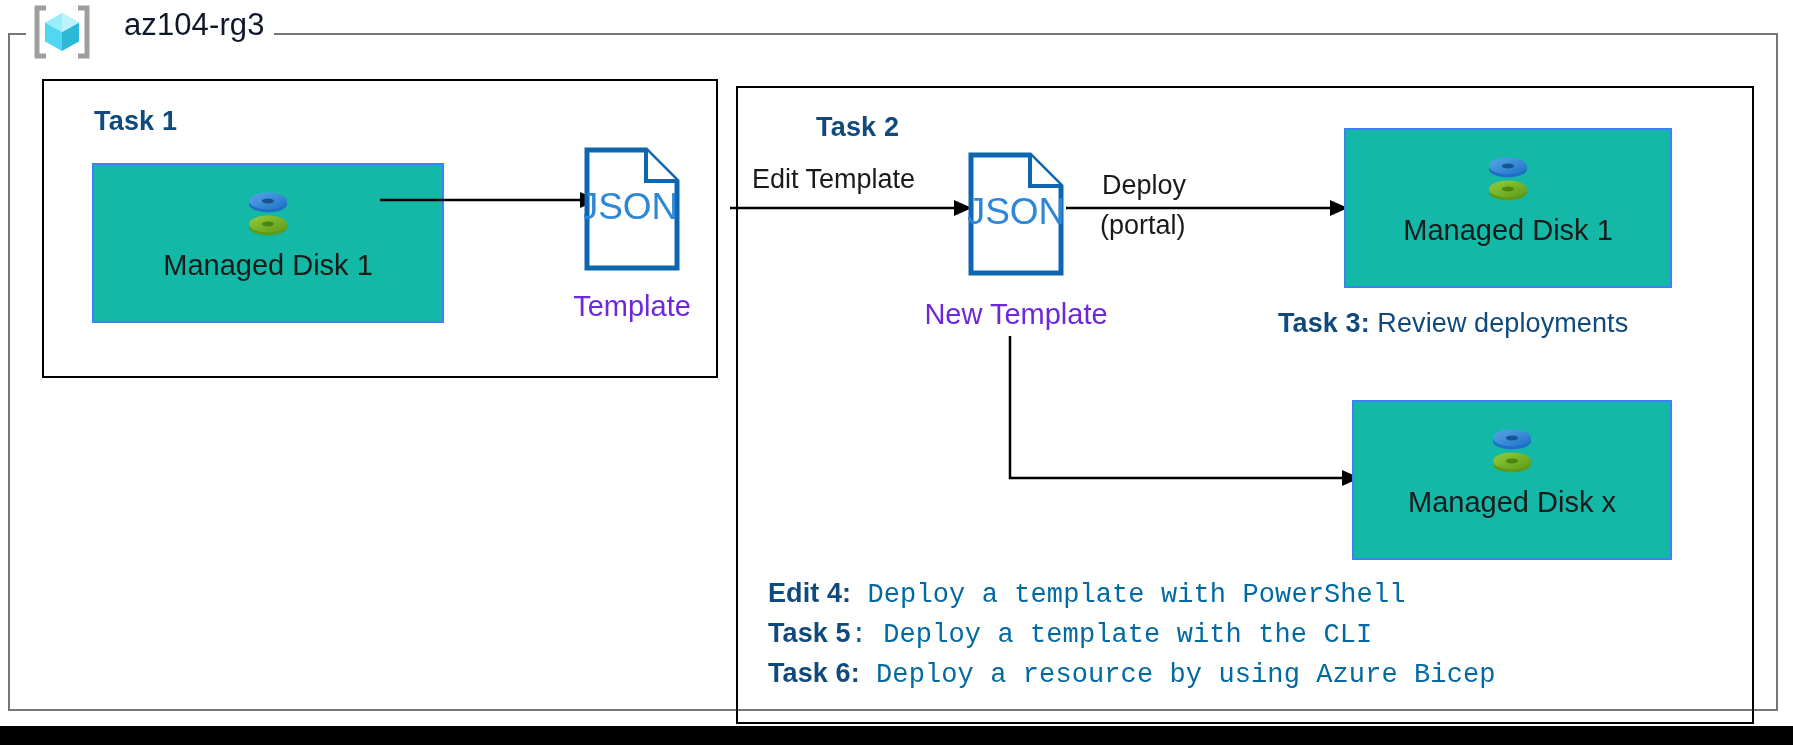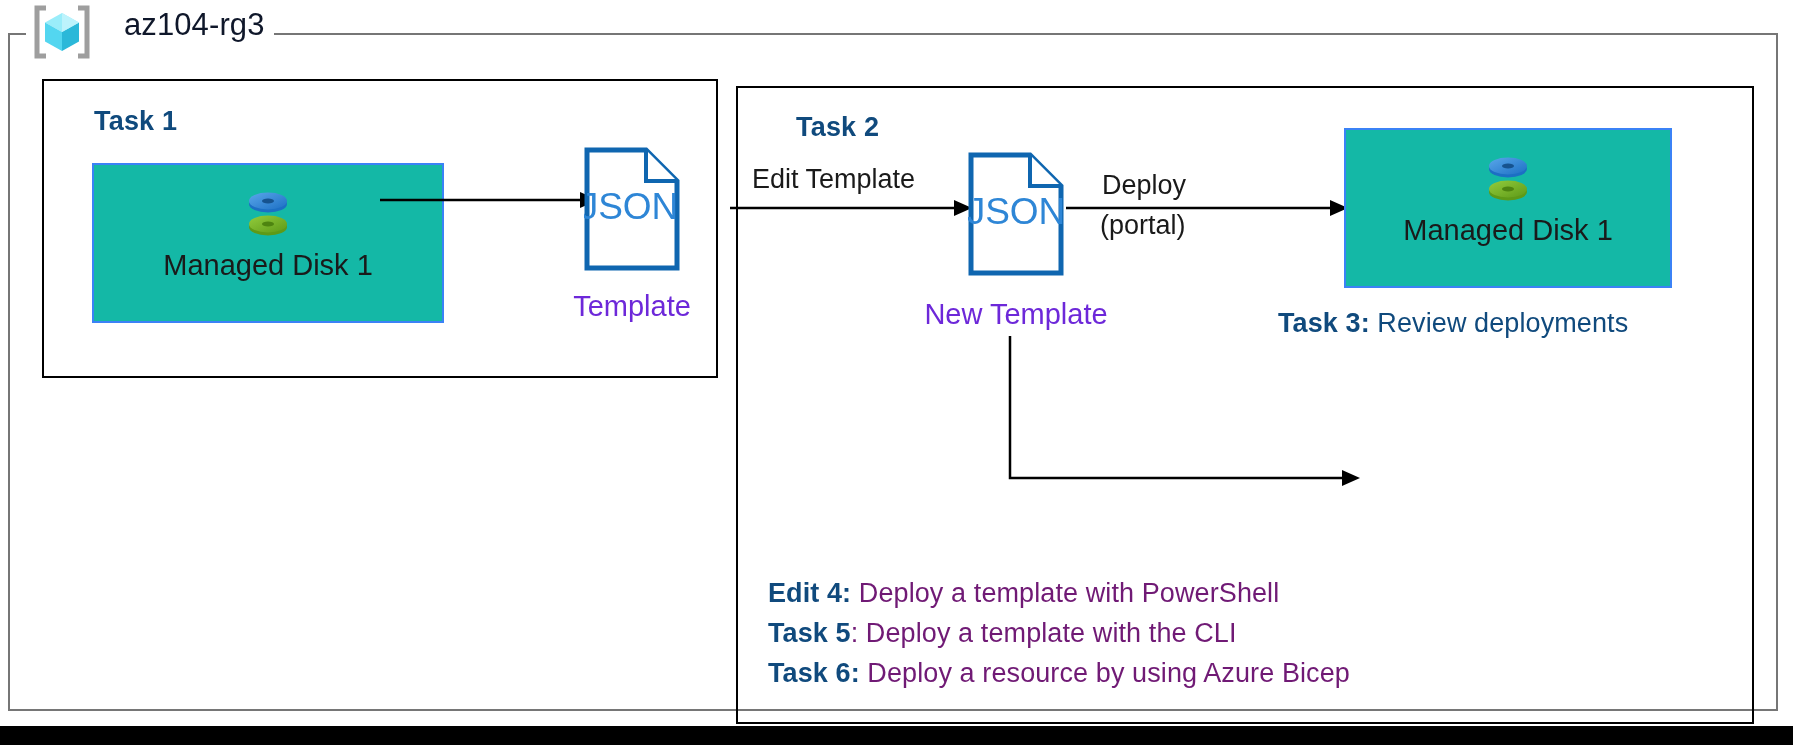--- a/index.html
+++ b/index.html
@@ -97,21 +97,21 @@
 
   .task-heading {
     position: absolute;
     font-size: 27px;
     font-weight: bold;
     color: #104A7D;
     white-space: nowrap;
     letter-spacing: 0.2px;
   }
   #task1-heading { left: 94px;  top: 106px; }
-  #task2-heading { left: 796px; top: 112px; }
+  #task2-heading { left: 816px; top: 112px; }
 
   
   .disk-box {
     position: absolute;
     background: #14b8a6;
     border: 2px solid #3b82f6;
     box-sizing: border-box;
     text-decoration: underline;
   }
   #disk-box-1 { left: 92px;  top: 163px; width: 352px; height: 160px; }
@@ -178,21 +178,21 @@
     font-size: 27px;
     white-space: nowrap;
     letter-spacing: 0.1px;
   }
   #task3-note { left: 1278px; top: 308px; color: #104A7D; text-align: center; }
   .task-note .task-key {
     font-weight: bold;
     color: #104A7D;
   }
   .task-note .task-desc-blue { color: #104A7D; }
-  .task-note .task-desc-dark { color: #701a75; }
+  .task-note .task-desc-dark { color: #0369a1; font-family: Liberation Mono, monospace; }
 
   #task4-note { left: 768px; top: 578px; }
   #task5-note { left: 768px; top: 618px; }
   #task6-note { left: 768px; top: 658px; }
 </style>
 </head>
 <body>
 
 <div id="canvas">
 
@@ -304,20 +304,33 @@
 
   <div class="task-note" id="task3-note">
     <span class="task-key">Task 3:</span><span class="task-desc-blue">&nbsp;</span><span class="task-desc-blue">Review deployments</span>
   </div>
 
   <svg class="arrow-svg" style="left:1008px; top:336px;" width="356" height="150">
     <path d="M2 0 L2 142 L334 142" fill="none" stroke="#000000" stroke-width="2.5"></path>
     <polygon points="334,134 352,142 334,150" fill="#000000"></polygon>
   </svg>
 
+  <div class="disk-box" id="disk-box-3">
+    <div class="disk-icon">
+      <svg width="62" height="62" viewBox="0 0 62 62">
+        <ellipse cx="31" cy="45" rx="19" ry="8.5" fill="#5E9A18"></ellipse>
+        <ellipse cx="31" cy="42" rx="19" ry="8.5" fill="url(#greenDisk)"></ellipse>
+        <ellipse cx="31" cy="42" rx="6" ry="2.6" fill="#4E8410"></ellipse>
+        <ellipse cx="31" cy="22" rx="19" ry="8.5" fill="#1C6FC4"></ellipse>
+        <ellipse cx="31" cy="19" rx="19" ry="8.5" fill="url(#blueDisk)"></ellipse>
+        <ellipse cx="31" cy="19" rx="6" ry="2.6" fill="#16538F"></ellipse>
+      </svg>
+    </div>
+    <div class="disk-caption">Managed Disk x</div>
+  </div>
 
   <div class="task-note" id="task4-note">
     <span class="task-key">Edit 4:</span><span class="task-desc-dark">&nbsp;</span><span class="task-desc-dark">Deploy a template with PowerShell</span>
   </div>
   <div class="task-note" id="task5-note">
     <span class="task-key">Task 5</span><span class="task-desc-dark">: </span><span class="task-desc-dark">Deploy a template with the CLI</span>
   </div>
   <div class="task-note" id="task6-note">
     <span class="task-key">Task 6:</span><span class="task-desc-dark">&nbsp;</span><span class="task-desc-dark">Deploy a resource by using Azure Bicep</span>
   </div>

